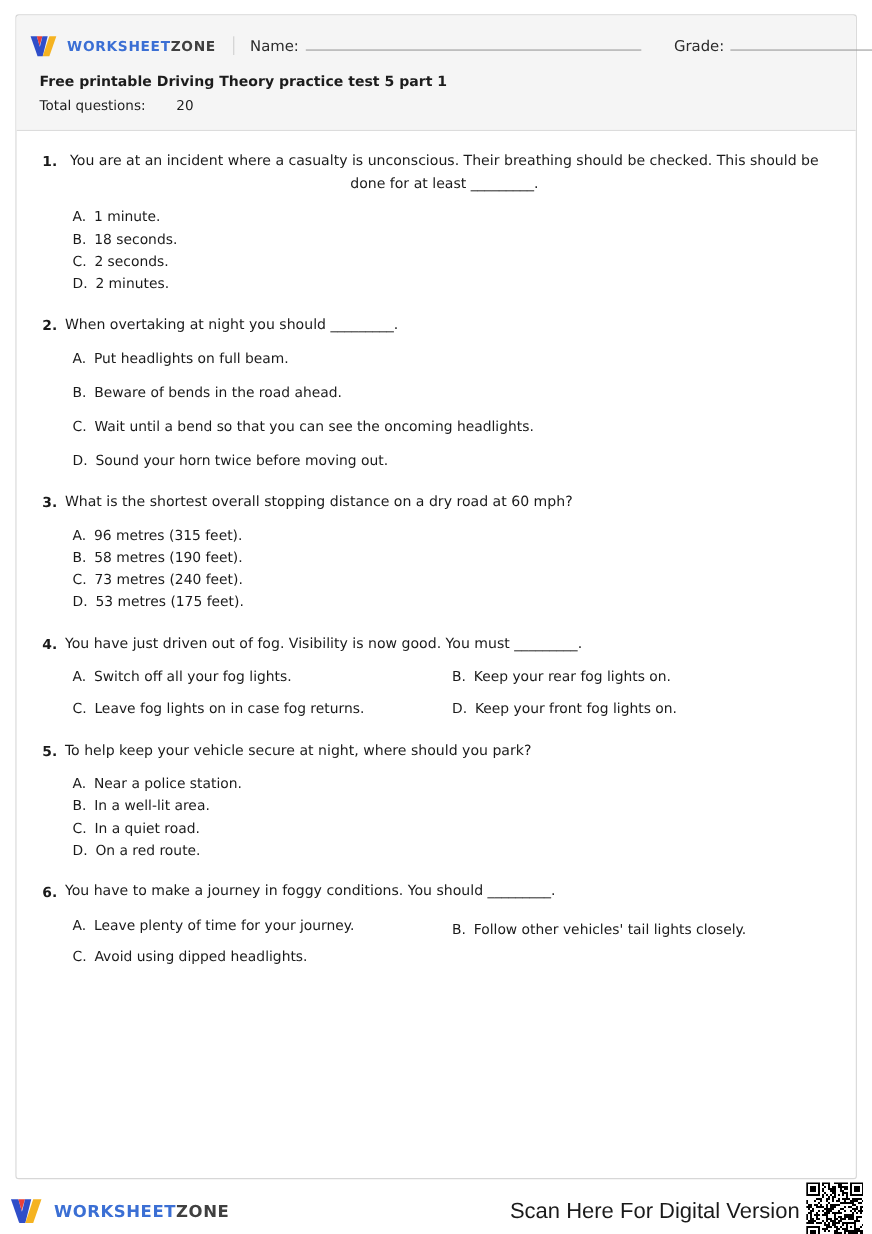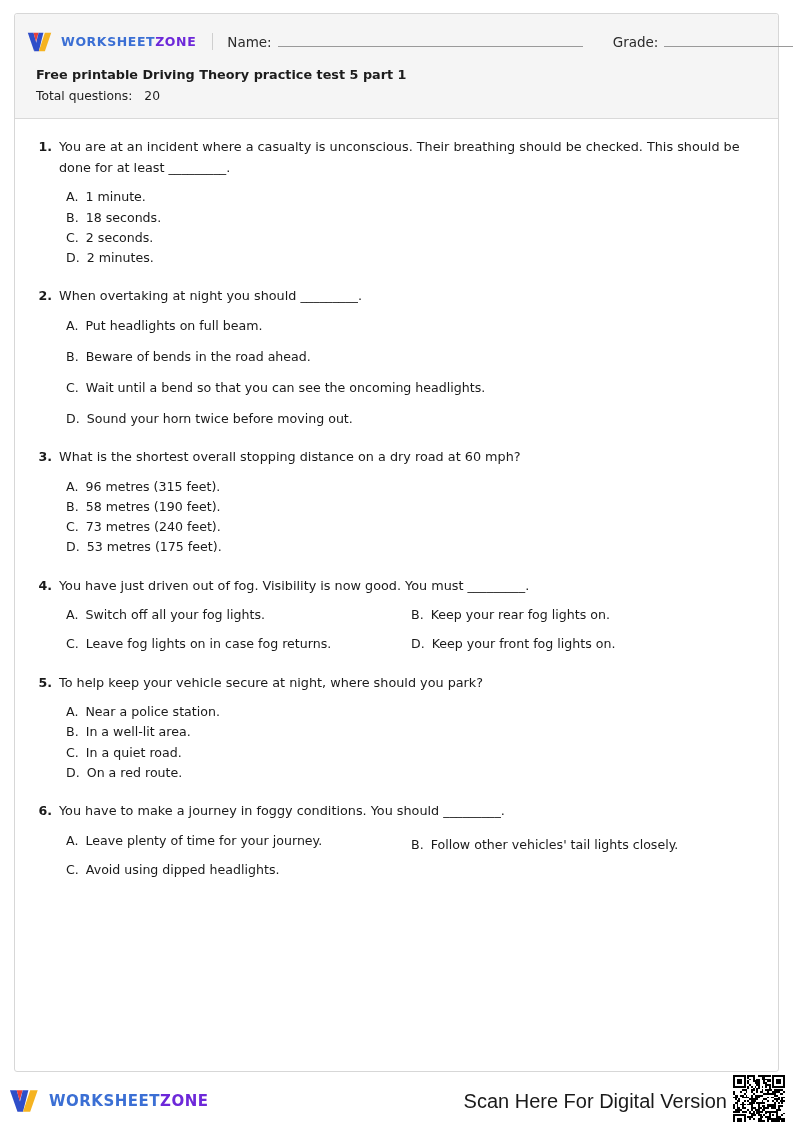--- a/index.html
+++ b/index.html
@@ -52,21 +52,21 @@
   .logo-mark svg { display: block; }
 
   .logo-text {
     font-size: 12.5px;
     font-weight: 700;
     letter-spacing: 0.6px;
     white-space: nowrap;
     font-family: "DejaVu Sans", sans-serif;
   }
   .logo-text .w { color: #3b6fd4; }
-  .logo-text .z { color: #6d28d9; }
+  .logo-text .z { color: #404040; }
 
   .divider-v {
     width: 1px; height: 17px;
     background: #cfcfcf;
     margin: 0 14px 0 16px;
     flex: 0 0 auto;
   }
 
   .field {
     display: flex;
@@ -95,21 +95,21 @@
     font-weight: 700;
     color: #1c1c1c;
     line-height: 1.45;
   }
   .hdr-sub {
     font-size: 12.3px;
     color: #1c1c1c;
     line-height: 1.5;
     margin-top: 2px;
   }
-  .hdr-sub .count { margin-left: 12px; }
+  .hdr-sub .count { margin-left: 28px; }
 
   
   .questions {
     padding: 18px 22px 0 22px;
   }
   .q {
     margin-bottom: 18px;
   }
   .q-head {
     display: flex;
@@ -123,20 +123,21 @@
     font-weight: 700;
     color: #1a1a1a;
     line-height: 1.62;
     padding-right: 7px;
   }
   .q-text {
     font-size: 12.8px;
     color: #1a1a1a;
     line-height: 1.62;
     max-width: 690px;
+    text-align: center;
   }
 
   .answers {
     margin-top: 9px;
     padding-left: 29px;
   }
   .ans {
     font-size: 12.6px;
     color: #1a1a1a;
     line-height: 1.6;

